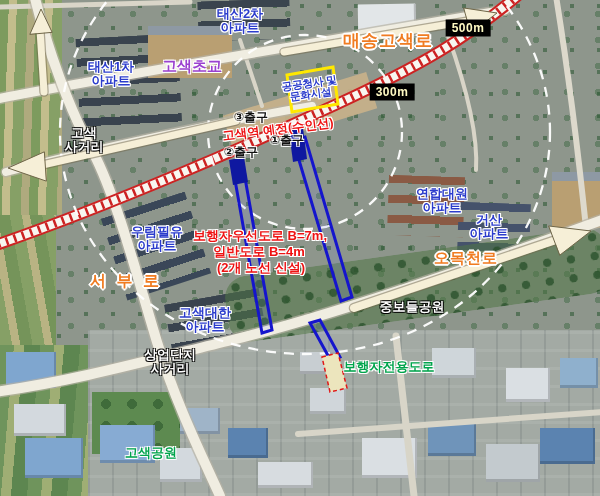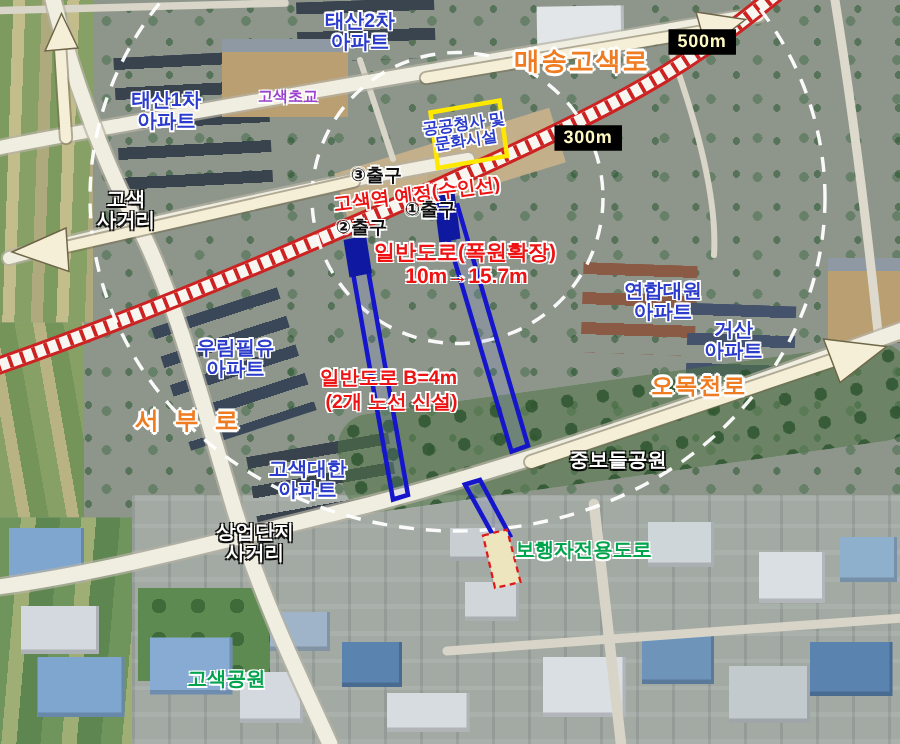--- a/index.html
+++ b/index.html
@@ -31,21 +31,21 @@
       #a3aaa4;
   }
   .ovl{position:absolute;left:0;top:0;}
   .lbl{
     position:absolute;transform:translate(-50%,-50%);
     font-weight:bold;text-align:center;white-space:pre-line;line-height:1.08;
     z-index:5;pointer-events:none;
   }
   .c-apt{color:#2b3ccc;font-size:13px;
     text-shadow:-1px -1px 0 #fff,1px -1px 0 #fff,-1px 1px 0 #fff,1px 1px 0 #fff,0 -1px 0 #fff,0 1px 0 #fff,-1px 0 0 #fff,1px 0 0 #fff;}
-  .c-sch{color:#9a41cf;font-size:10px;
+  .c-sch{color:#9a41cf;font-size:15px;
     text-shadow:-1px -1px 0 #fff,1px -1px 0 #fff,-1px 1px 0 #fff,1px 1px 0 #fff;}
   .c-road{color:#f07c22;font-size:16px;letter-spacing:1px;
     text-shadow:-1px -1px 0 #fff,1px -1px 0 #fff,-1px 1px 0 #fff,1px 1px 0 #fff,0 -2px 0 #fff,0 2px 0 #fff,-2px 0 0 #fff,2px 0 0 #fff;}
   .c-red{color:#ee1212;font-size:13px;
     text-shadow:-1px -1px 0 #fff,1px -1px 0 #fff,-1px 1px 0 #fff,1px 1px 0 #fff,0 -1px 0 #fff,0 1px 0 #fff;}
   .c-grn{color:#00a44c;font-size:14px;
     text-shadow:-1px -1px 0 #fff,1px -1px 0 #fff,-1px 1px 0 #fff,1px 1px 0 #fff;}
   .c-wht{color:#ffffff;font-size:14px;
     text-shadow:-1px -1px 0 rgba(0,0,0,.85),1px -1px 0 rgba(0,0,0,.85),-1px 1px 0 rgba(0,0,0,.85),1px 1px 0 rgba(0,0,0,.85);}
   .c-exit{color:#101010;font-size:12px;
@@ -174,30 +174,29 @@
   <div class="scalebox" style="left:468px;top:28px;">500m</div>
   <div class="lbl c-apt" style="left:310px;top:89px;font-size:10.5px;transform:translate(-50%,-50%) rotate(-8deg);">공공청사 및
 문화시설</div>
   <div class="scalebox" style="left:392px;top:92px;">300m</div>
   <div class="lbl c-exit" style="left:251px;top:117px;">③출구</div>
   <div class="lbl c-red" style="left:278px;top:130px;font-size:12.5px;transform:translate(-50%,-50%) rotate(-7deg);">고색역 예정(수인선)</div>
   <div class="lbl c-exit" style="left:287px;top:140px;">①출구</div>
   <div class="lbl c-exit" style="left:241px;top:152px;">②출구</div>
   <div class="lbl c-wht" style="left:84px;top:140px;font-size:13px;">고색
 사거리</div>
-  <div class="lbl c-red" style="left:310px;top:168px;font-size:14px;">일반도로(폭원확장)</div>
-  <div class="lbl c-red" style="left:311px;top:184px;font-size:14px;">10m→15.7m</div>
   <div class="lbl c-apt" style="left:442px;top:201px;">연합대원
 아파트</div>
   <div class="lbl c-sch" style="left:615px;top:200px;">고현
 초교</div>
   <div class="lbl c-apt" style="left:489px;top:227px;">거산
 아파트</div>
   <div class="lbl c-apt" style="left:157px;top:239px;">우림필유
 아파트</div>
+  <div class="lbl c-red" style="left:260px;top:236px;">보행자우선도로 B=7m,</div>
   <div class="lbl c-red" style="left:259px;top:252px;">일반도로 B=4m</div>
   <div class="lbl c-red" style="left:261px;top:268px;">(2개 노선 신설)</div>
   <div class="lbl c-road" style="left:126px;top:281px;letter-spacing:3px;">서 부 로</div>
   <div class="lbl c-road" style="left:466px;top:258px;font-size:15px;font-family:Liberation Serif, serif;">오목천로</div>
   <div class="lbl c-apt" style="left:205px;top:320px;">고색대한
 아파트</div>
   <div class="lbl c-wht" style="left:412px;top:307px;font-size:13px;">중보들공원</div>
   <div class="lbl c-wht" style="left:170px;top:362px;font-size:13px;">상업단지
 사거리</div>
   <div class="lbl c-grn" style="left:389px;top:367px;font-size:13px;">보행자전용도로</div>

